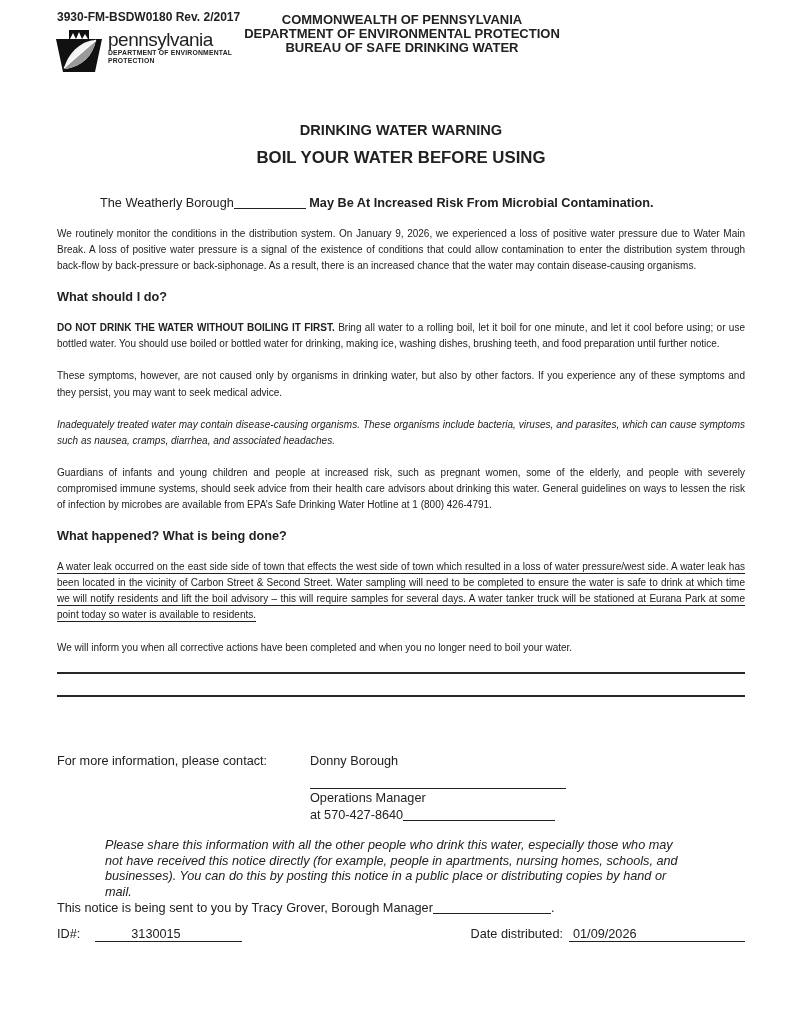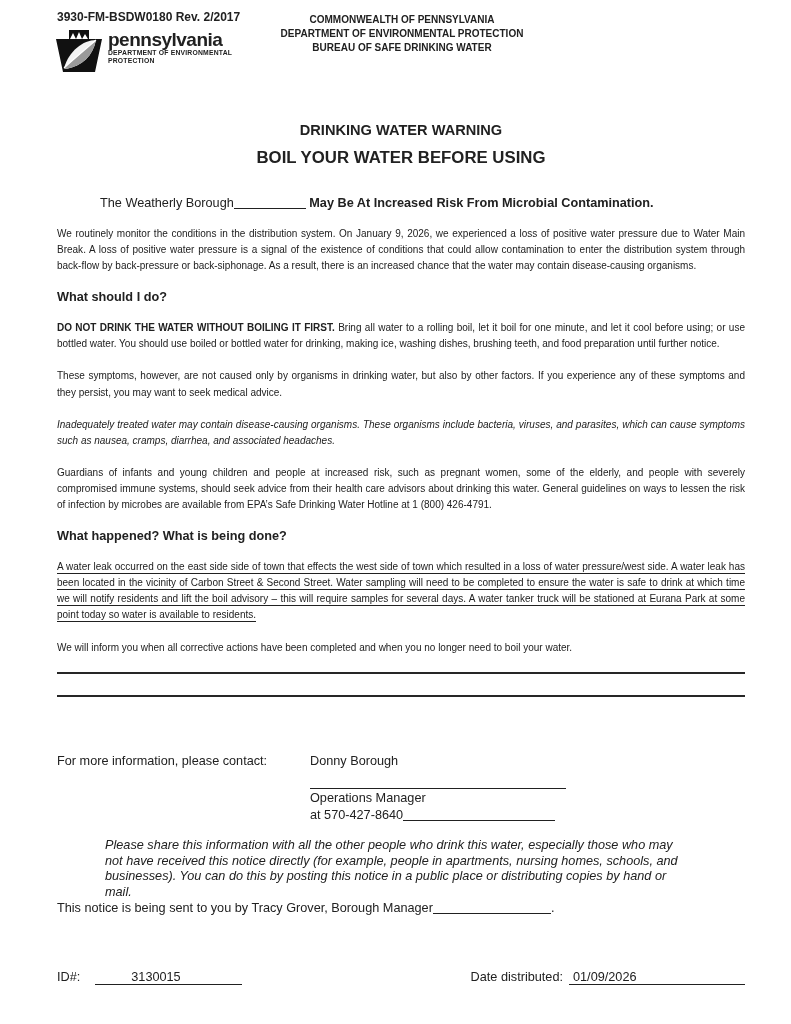--- a/index.html
+++ b/index.html
@@ -7,24 +7,24 @@
     width:791px;height:1024px;background:#ffffff;position:relative;
     font-family:"Liberation Sans",sans-serif;color:#212121;margin:0 auto;
     overflow:hidden;
   }
   .content{position:absolute;left:57px;top:0;width:688px;}
   
   .header{position:relative;height:112px;}
   .form-number{position:absolute;left:0;top:10px;font-size:12px;font-weight:bold;}
   .logo-row{position:absolute;left:-2px;top:27px;display:flex;align-items:flex-start;}
   .logo-text{margin-left:5px;padding-top:3px;}
-  .logo-brand{font-size:19px;font-weight:bold;letter-spacing:-0.5px;line-height:19px;}
+  .logo-brand{font-size:19px;font-weight:normal;letter-spacing:-0.5px;line-height:19px;}
   .logo-sub{font-size:6.8px;font-weight:bold;line-height:8px;letter-spacing:0.2px;}
   .agency{position:absolute;left:175px;top:13px;width:340px;text-align:center;
-    font-size:10px;font-weight:bold;line-height:14px;}
+    font-size:13px;font-weight:bold;line-height:14px;}
   
   .title-main{text-align:center;font-size:14.6px;font-weight:bold;margin:10px 0 0;}
   .title-sub{text-align:center;font-size:16.8px;font-weight:bold;margin:10px 0 0;}
   .spanish{text-align:center;font-size:12.6px;font-weight:bold;line-height:15.2px;margin-top:11px;}
   
   .para{font-size:10px;line-height:16.1px;text-align:justify;margin:16px 0;}
   .heading{font-size:12.7px;font-weight:bold;margin:10px 0 6px;}
   .risk-line{font-size:12.7px;margin:27px 0 12px;padding-left:43px;}
   .u{text-underline-offset:2px;}
   .u-para{text-decoration:underline;text-underline-offset:3px;}
@@ -36,21 +36,21 @@
   .rule-2{margin-top:21px;}
   
   .contact-row{display:flex;margin-top:57px;font-size:12.7px;line-height:15.5px;}
   .contact-label{width:253px;flex:none;}
   .contact-block{flex:none;}
   .sig-line{width:256px;border-bottom:1.5px solid #212121;height:19px;}
   .contact-title{margin-top:2px;}
   .share{font-style:italic;font-size:12.7px;line-height:15.6px;margin:15px 0 0 48px;width:588px;}
   .sent-line{font-size:12.7px;}
   .footer-row{display:flex;align-items:baseline;font-size:12.7px;margin-top:12px;}
-  .id-label{flex:none;margin-top:43px;}
+  .id-label{flex:none;}
   .id-value{display:inline-block;box-sizing:border-box;width:147px;margin-left:15px;
     padding-left:36px;border-bottom:1.5px solid #212121;}
   .date-label{margin-left:auto;flex:none;}
   .date-value{display:inline-block;box-sizing:border-box;width:176px;margin-left:6px;
     padding-left:4px;border-bottom:1.5px solid #212121;}
 </style>
 </head>
 <body>
 
 <div class="page">

